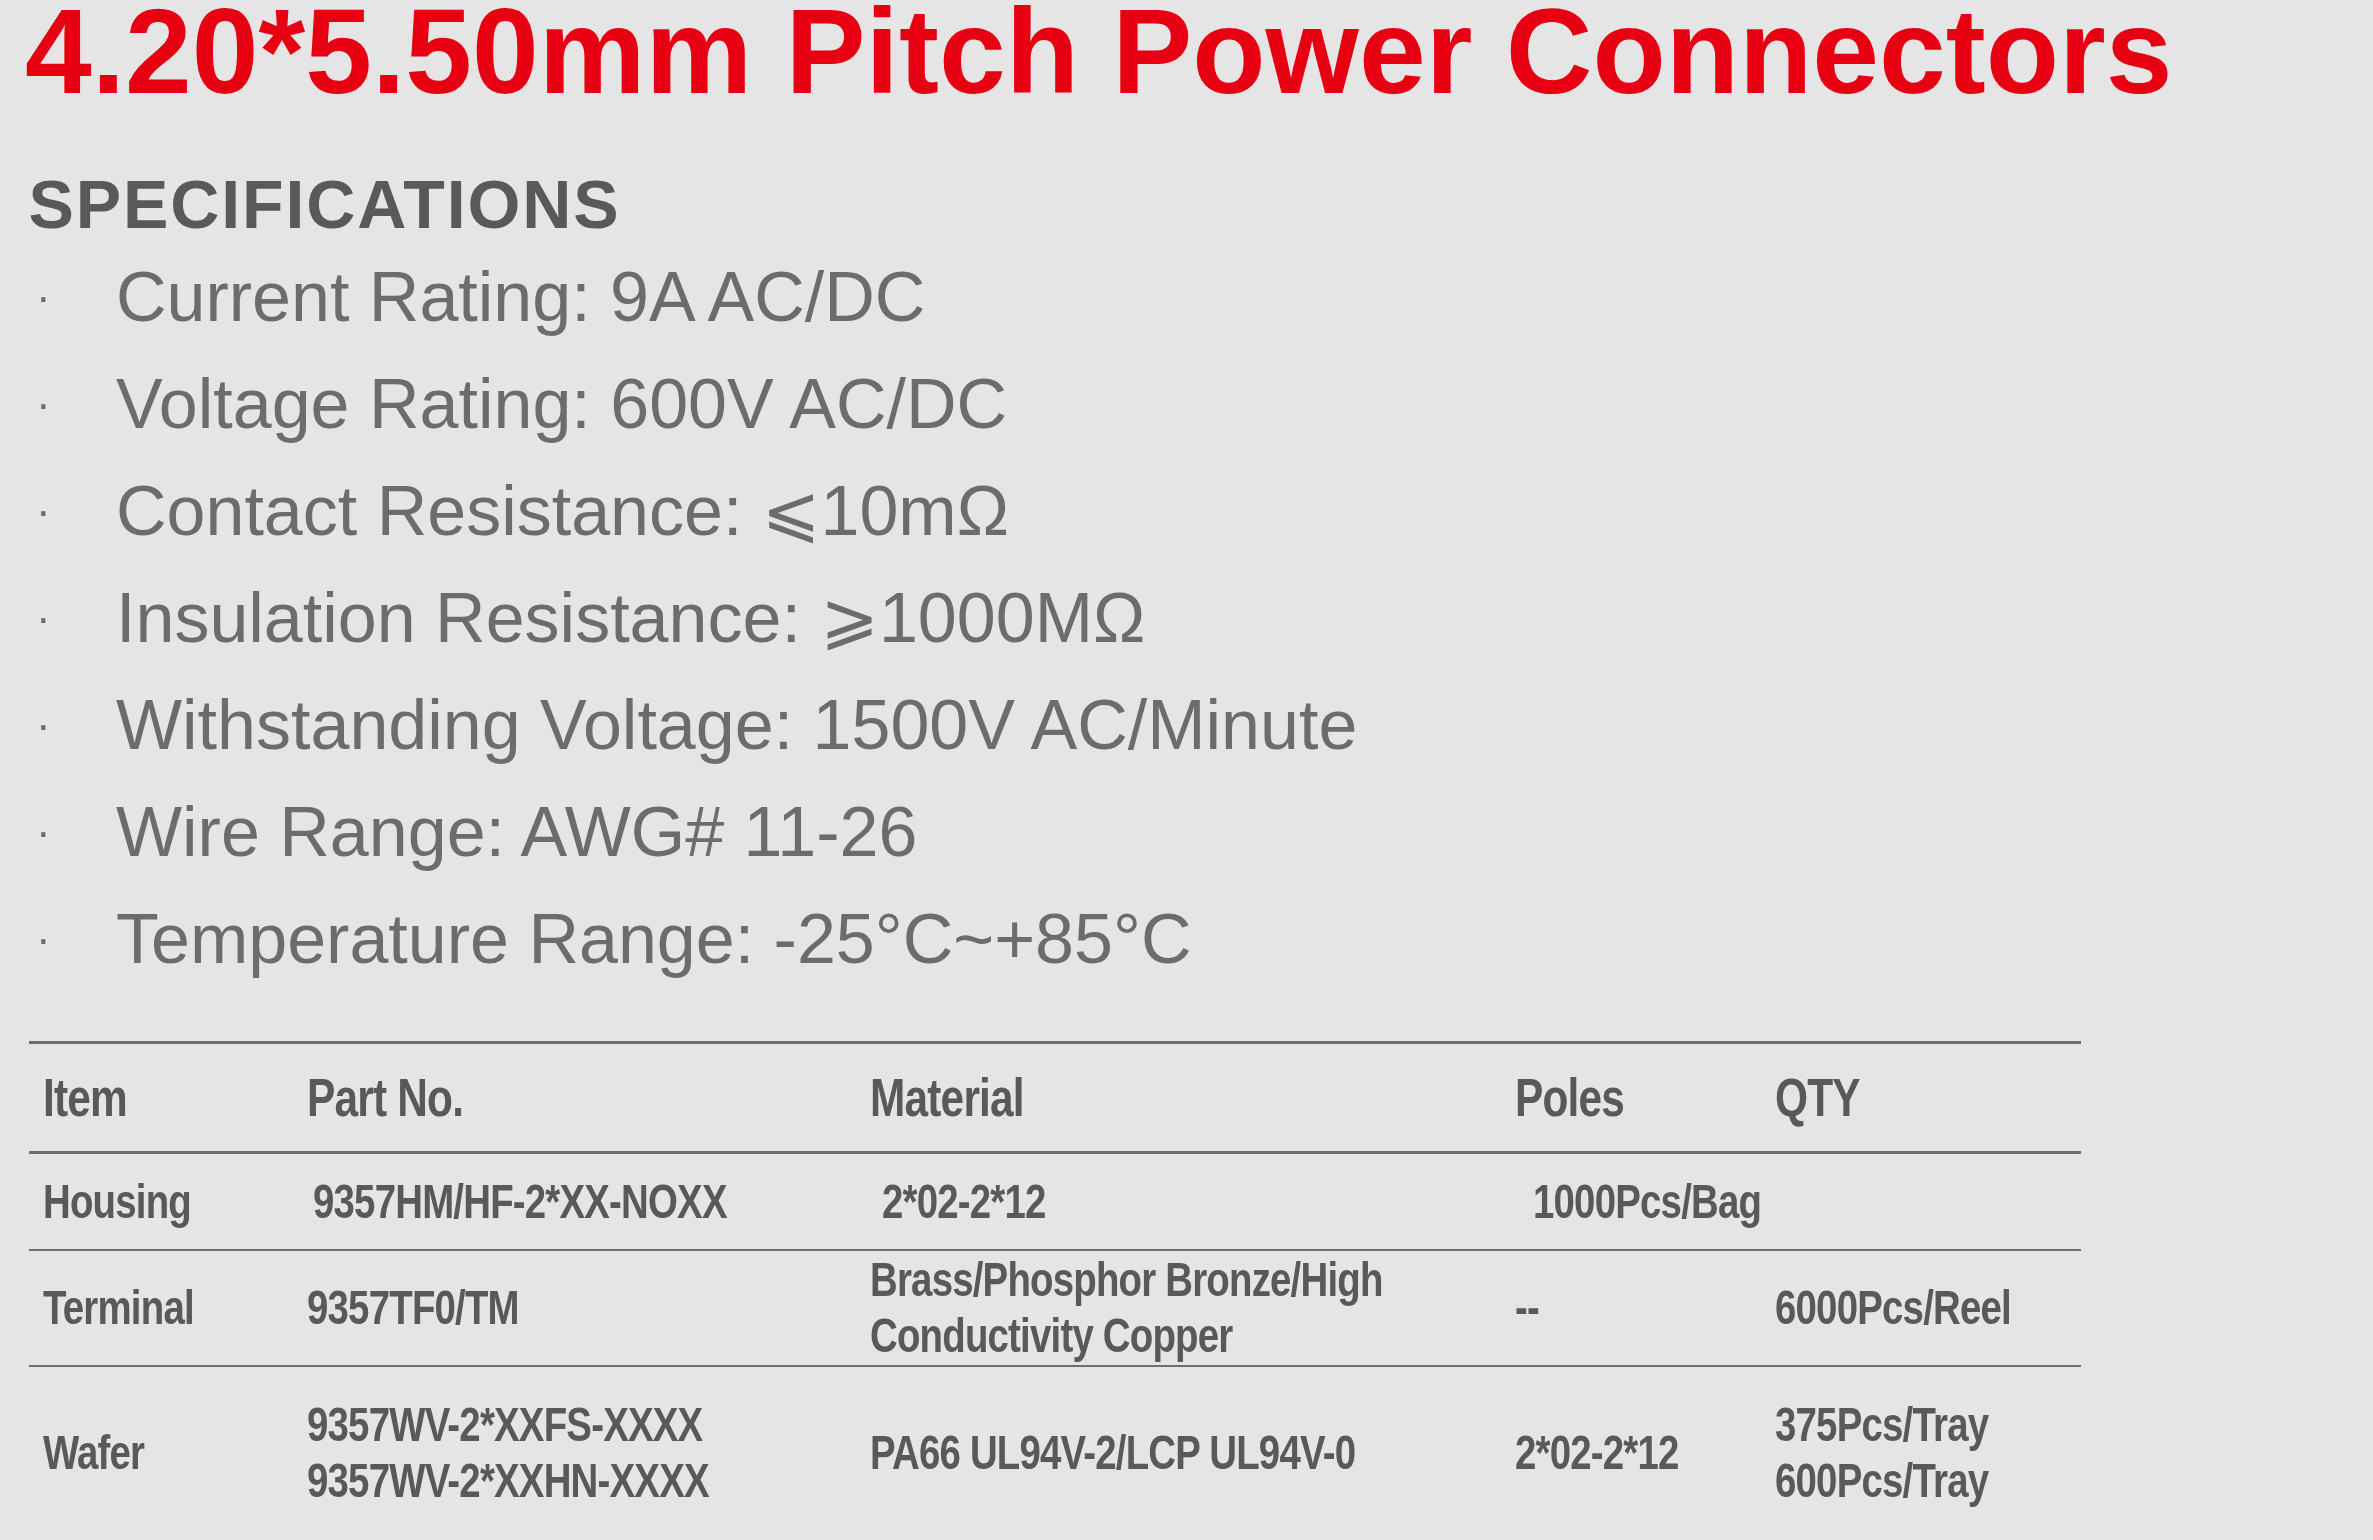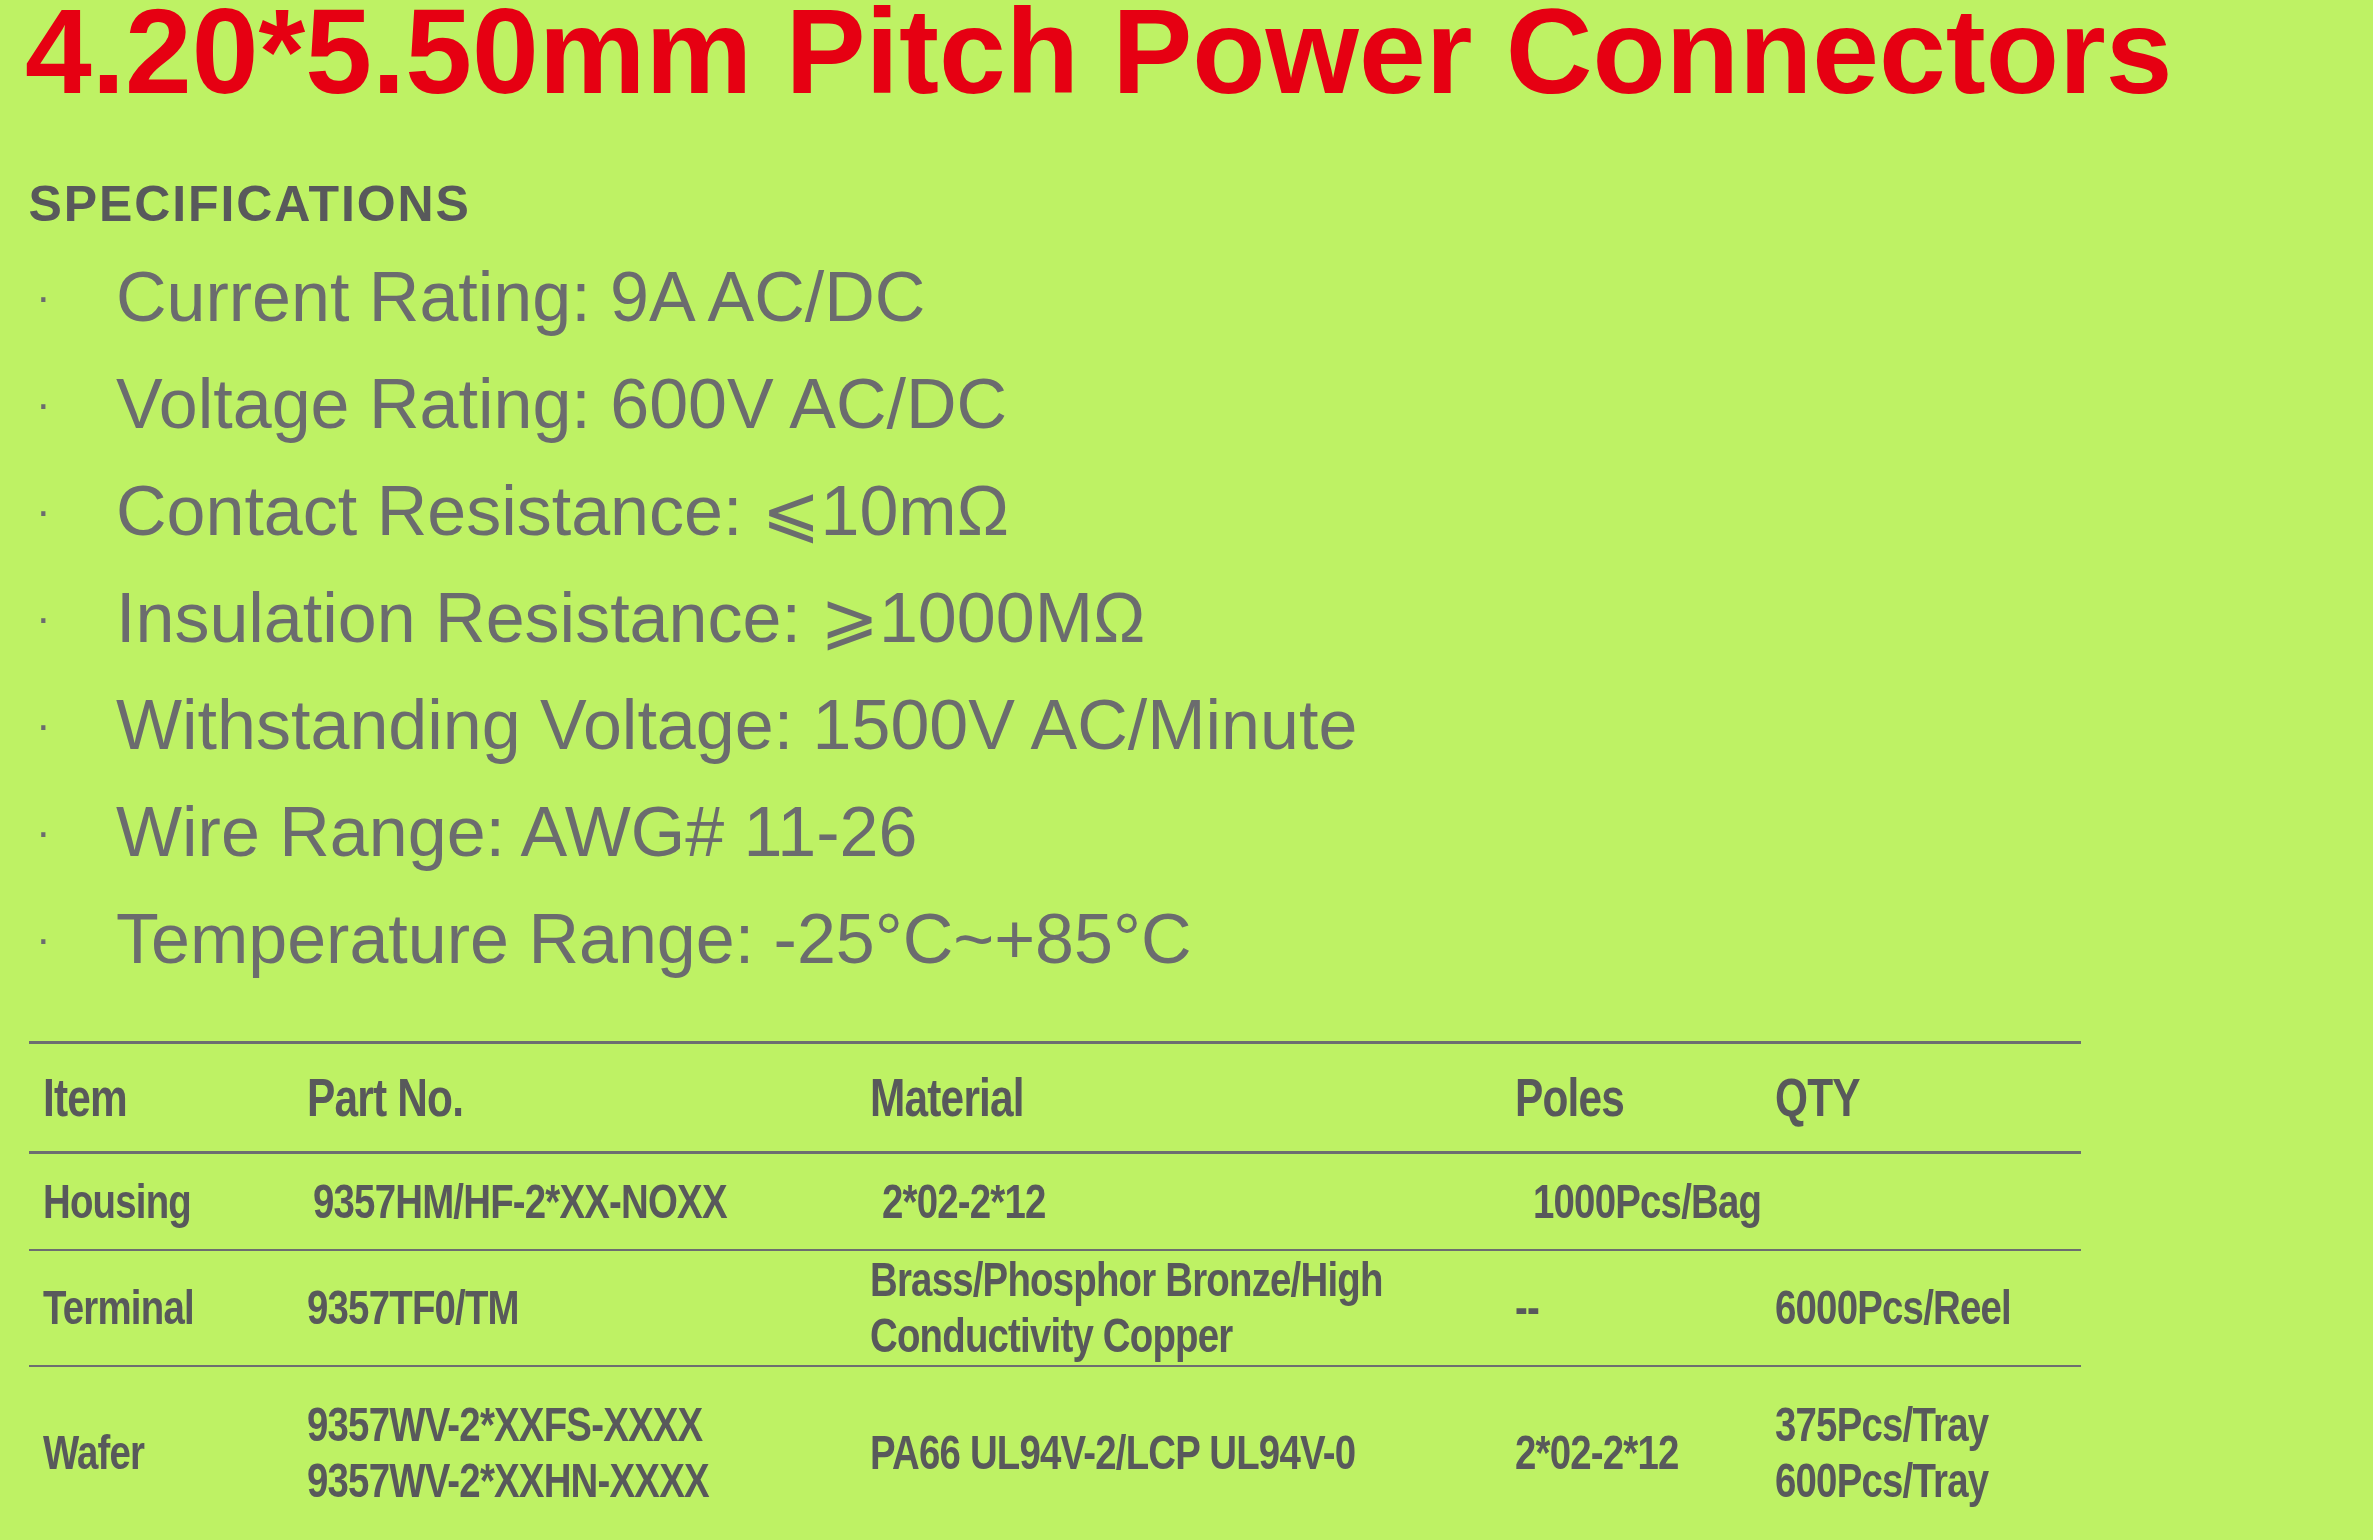--- a/index.html
+++ b/index.html
@@ -1,34 +1,34 @@
 <!DOCTYPE html>
 <html style="--accent-red: #e60012; --heading-gray: #58595b; --text-gray: #6b6c6e; --line-gray: #6d6e70;font-size:15px"><head>
 <meta charset="utf-8">
 <style>
   * { margin:0; padding:0; box-sizing:border-box; }
   html,body { background:#ffffff; }
   .page {
     position:relative;
     width:2374px; height:1541px;
-    background:#bef264;
+    background:#e5e5e5;
     overflow:hidden;
     font-family:"Liberation Sans", sans-serif;
   }
   
   .title {
     position:absolute; left:25px; top:-15px;
     font-size:120px; line-height:133px; font-weight:bold;
     color:var(--accent-red, #e60012);
     letter-spacing:0px; white-space:nowrap;
   }
   
   .section-heading {
     position:absolute; left:28.5px; top:160px;
-    font-size:50px; line-height:88px; font-weight:bold;
+    font-size:68px; line-height:88px; font-weight:bold;
     color:var(--heading-gray, #58595b);
     letter-spacing:1.9px;
   }
   
   .spec-list {
     position:absolute; left:0; top:243px;
     list-style:none; width:2283px;
   }
   .spec-item {
     position:relative; height:107px;

